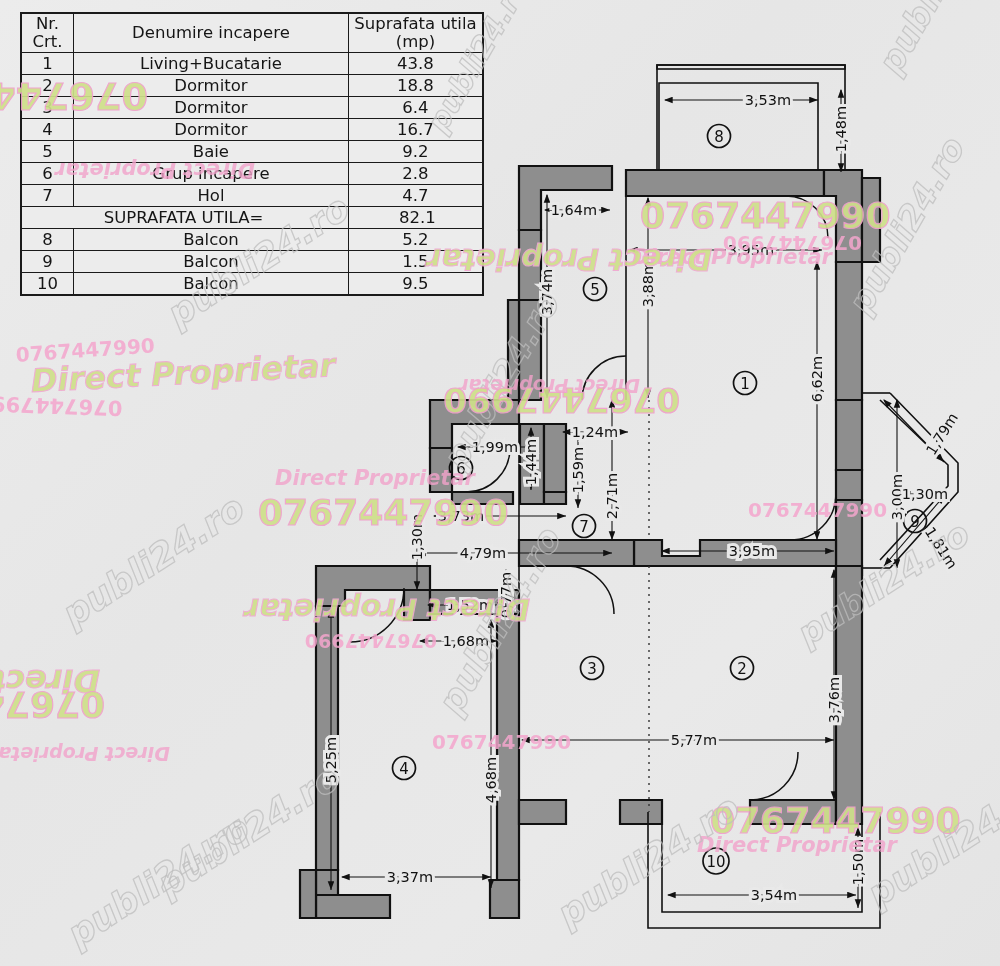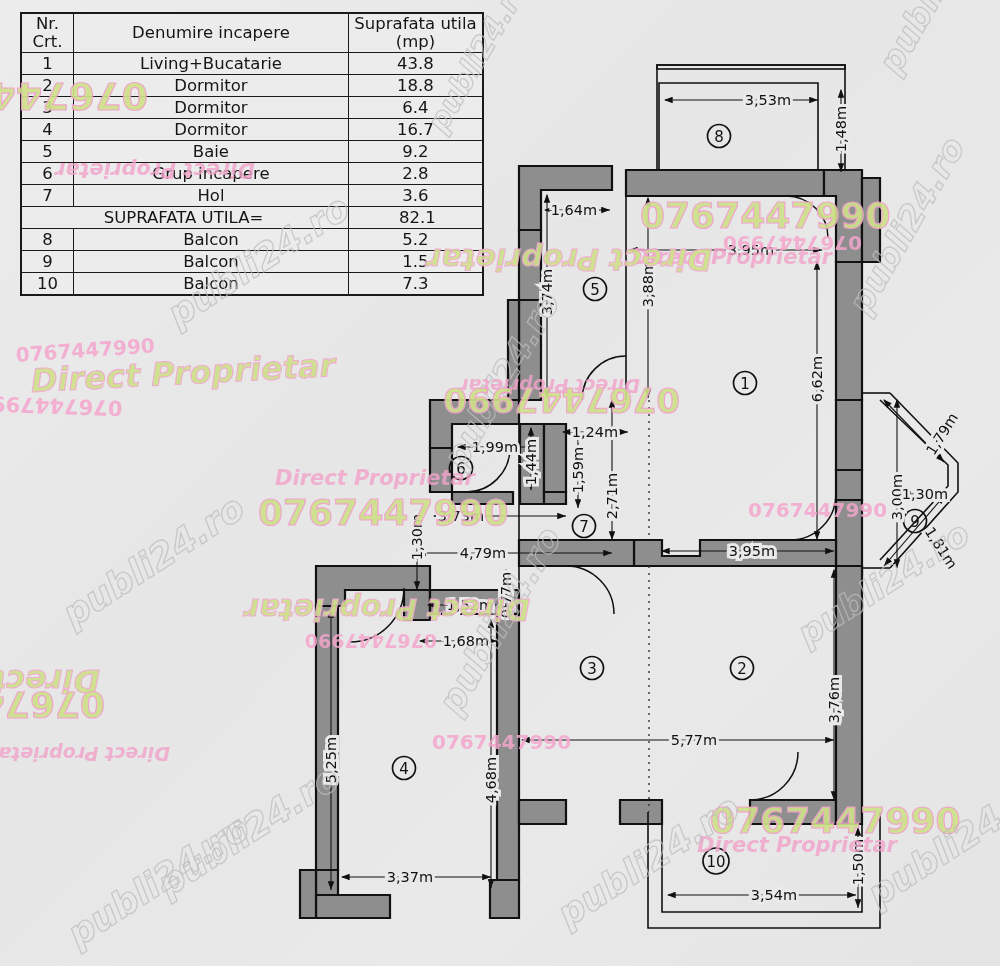--- a/index.html
+++ b/index.html
@@ -311,40 +311,40 @@
           <td>9.2</td>
         </tr>
         <tr>
           <td>6</td>
           <td>Grup incapere</td>
           <td>2.8</td>
         </tr>
         <tr>
           <td>7</td>
           <td>Hol</td>
-          <td>3.6</td>
+          <td>4.7</td>
         </tr>
         <tr>
           <td colspan="2" class="sum-lbl">SUPRAFATA UTILA=</td>
           <td class="sum-val">82.1</td>
         </tr>
         <tr>
           <td>8</td>
           <td>Balcon</td>
           <td>5.2</td>
         </tr>
         <tr>
           <td>9</td>
           <td>Balcon</td>
           <td>1.5</td>
         </tr>
         <tr>
           <td>10</td>
           <td>Balcon</td>
-          <td>7.3</td>
+          <td>9.5</td>
         </tr>
       </tbody>
   </table>
 
   <div id="wm-layer">
       <div class="wm wm-ph" style="left: 148px; top: 118px; font-size: 38px; transform: rotate(180deg); transform-origin: left top;">0767447990</div>
       <div class="wm wm-dp-pink" style="left: 255px; top: 182px; font-size: 21px; transform: rotate(180deg); transform-origin: left top;">Direct Proprietar</div>
       <div class="wm wm-p24" style="left: 160px; top: 300px; font-size: 36px; transform: rotate(-33deg); transform-origin: left top;">publi24.ro</div>
       <div class="wm wm-ph-pink" style="left: 15px; top: 343px; font-size: 20px; transform: rotate(-4deg); transform-origin: left top;">0767447990</div>
       <div class="wm wm-dp" style="left: 30px; top: 362px; font-size: 32px; transform: rotate(-3deg); transform-origin: left top;">Direct Proprietar</div>

